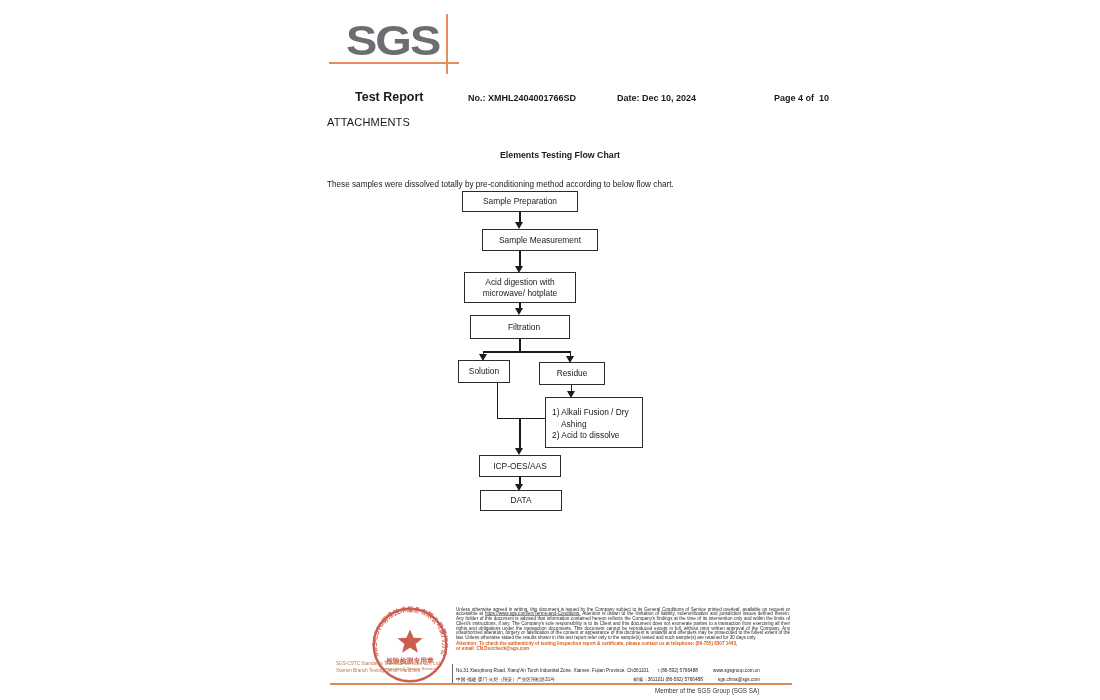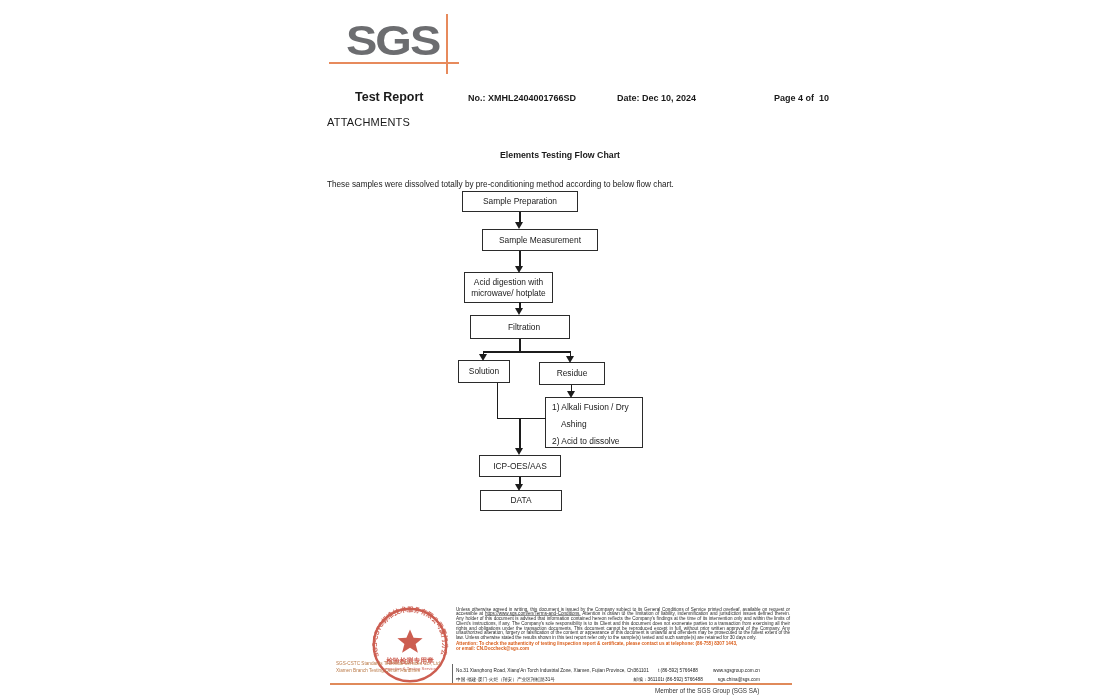--- a/index.html
+++ b/index.html
@@ -23,25 +23,25 @@
   
   .fc-title{position:absolute;left:448px;top:150px;width:224px;text-align:center;
             font-size:8.8px;font-weight:bold;}
   .fc-intro{position:absolute;left:327px;top:168px;font-size:8.2px;margin-top:12px;}
 
   .fbox{position:absolute;border:1.2px solid #2b2b2b;background:#fff;display:flex;
         flex-direction:column;align-items:center;justify-content:center;
         font-size:8.4px;text-align:center;line-height:1.25;box-sizing:border-box;}
   .b-prep{left:462px;top:191px;width:116px;height:21px;}
   .b-meas{left:462px;top:229px;width:116px;height:22px;margin-left:20px;}
-  .b-acid{left:464px;top:272px;width:89px;height:31px;}
+  .b-acid{left:464px;top:272px;width:112px;height:31px;}
   .b-filt{left:470px;top:315px;width:100px;height:24px;padding-left:8px;}
   .b-sol {left:458px;top:360px;width:52px;height:23px;}
   .b-res {left:539px;top:362px;width:66px;height:23px;}
-  .b-alk {left:545px;top:397px;width:98px;height:51px;align-items:flex-start;justify-content:space-between;
+  .b-alk {left:545px;top:397px;width:98px;height:51px;align-items:flex-start;justify-content:center;
           text-align:left;padding:4px 2px 0 6px;line-height:1.35;}
   .b-alk .ind{padding-left:9px;}
   .b-icp{left:479px;top:455px;width:82px;height:22px;}
   .b-data{left:480px;top:490px;width:82px;height:21px;}
 
   .vl{position:absolute;width:1.3px;background:#1c1c1c;}
   .hl{position:absolute;height:1.3px;background:#1c1c1c;}
   .arr{position:absolute;width:0;height:0;border-left:4.2px solid transparent;
        border-right:4.2px solid transparent;border-top:7px solid #1c1c1c;}
   .c1{left:519.3px;top:212px;height:11px;}  .a1{left:515.4px;top:222px;}

